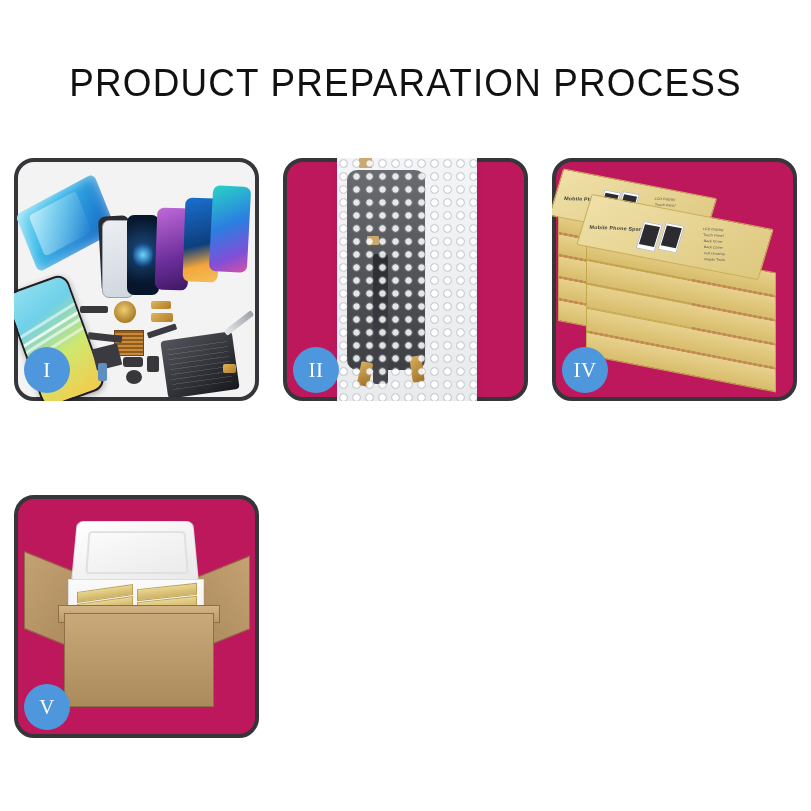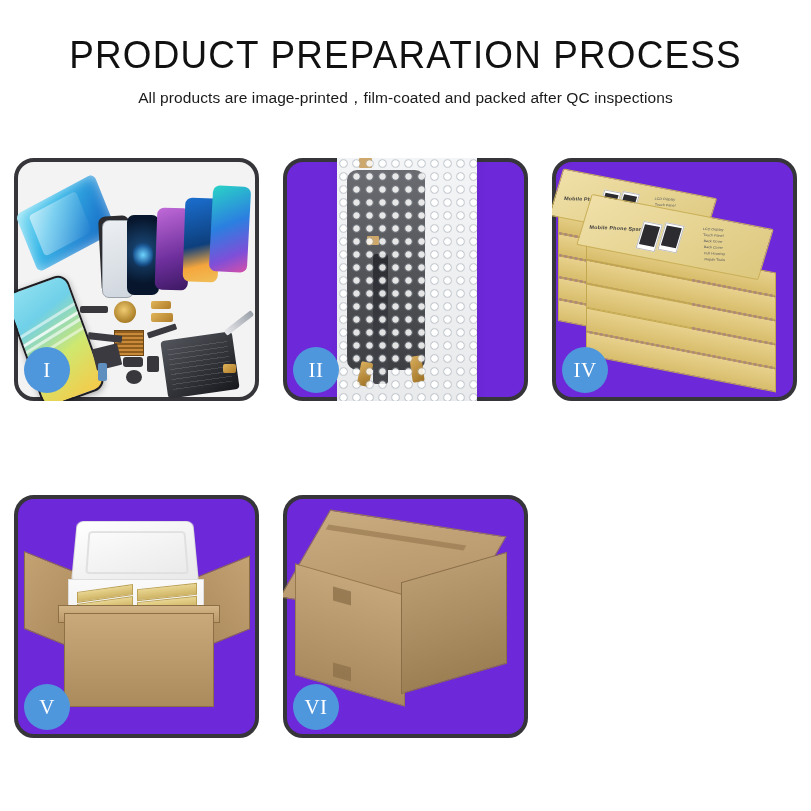--- a/index.html
+++ b/index.html
@@ -6,21 +6,21 @@
   body{
     width:811px;height:811px;
     background:#ffffff;
     font-family:"Liberation Sans","DejaVu Sans",sans-serif;
     overflow:hidden;
     position:relative;
   }
   .page{width:811px;height:811px;position:relative;}
 
   
-  .header{padding-top:36px;text-align:center;}
+  .header{padding-top:64px;text-align:center;}
   .title{
     font-size:38px;
     letter-spacing:1.2px;
     color:#111111;
     font-weight:400;
     line-height:1;
     white-space:nowrap;
     transform:scaleX(0.97);
   }
   .subtitle{
@@ -40,21 +40,21 @@
     display:grid;
     grid-template-columns:repeat(3,245px);
     grid-template-rows:243px 243px;
     column-gap:24px;
     row-gap:94px;
   }
   .panel{
     position:relative;
     border:4px solid #35353a;
     border-radius:20px;
-    background:#6d28d9;
+    background:#be185d;
     box-sizing:border-box;
     overflow:visible;
   }
   .panel.tint{background:#f3f3f3;}
   .panel-clip{
     position:absolute;
     inset:-4px;
     border-radius:20px;
     overflow:hidden;
   }
@@ -322,21 +322,20 @@
     background:rgba(143,114,74,.8);
   }
 </style>
 </head>
 <body>
 
 <div class="page">
 
   <div class="header">
     <div class="title">PRODUCT PREPARATION PROCESS</div>
-    <div class="subtitle">All products are image-printed，film-coated and packed after QC inspections</div>
   </div>
 
   <div class="grid">
 
     <div class="panel tint p1">
       <div class="panel-clip">
         <div class="stage">
           <div class="film"></div>
           <div class="phone ph-a"></div>
           <div class="phone ph-b"></div>
@@ -451,28 +450,15 @@
             <div class="goldRow" style="left:68px;top:32px;width:58px;height:10px;transform:skewY(-6deg);"></div>
             <div class="goldRow" style="left:68px;top:45px;width:58px;height:10px;transform:skewY(-6deg);"></div>
           </div>
           <div class="cartonTopEdge"></div>
           <div class="cartonBody"></div>
         </div>
       </div>
       <div class="badge">V</div>
     </div>
 
-    <div class="panel p6">
-      <div class="panel-clip">
-        <div class="stage">
-          <div class="topFace"></div>
-          <div class="frontFace"></div>
-          <div class="sideFace"></div>
-          <div class="seam" style="left:38px;top:40px;width:150px;height:5px;transform:skewX(-30deg) skewY(8deg);"></div>
-          <div class="tape2" style="left:50px;top:94px;width:18px;height:14px;transform:skewY(16deg);"></div>
-          <div class="tape2" style="left:50px;top:170px;width:18px;height:14px;transform:skewY(16deg);"></div>
-        </div>
-      </div>
-      <div class="badge">VI</div>
-    </div>
 
   </div>
 </div>
 
 </body></html>

